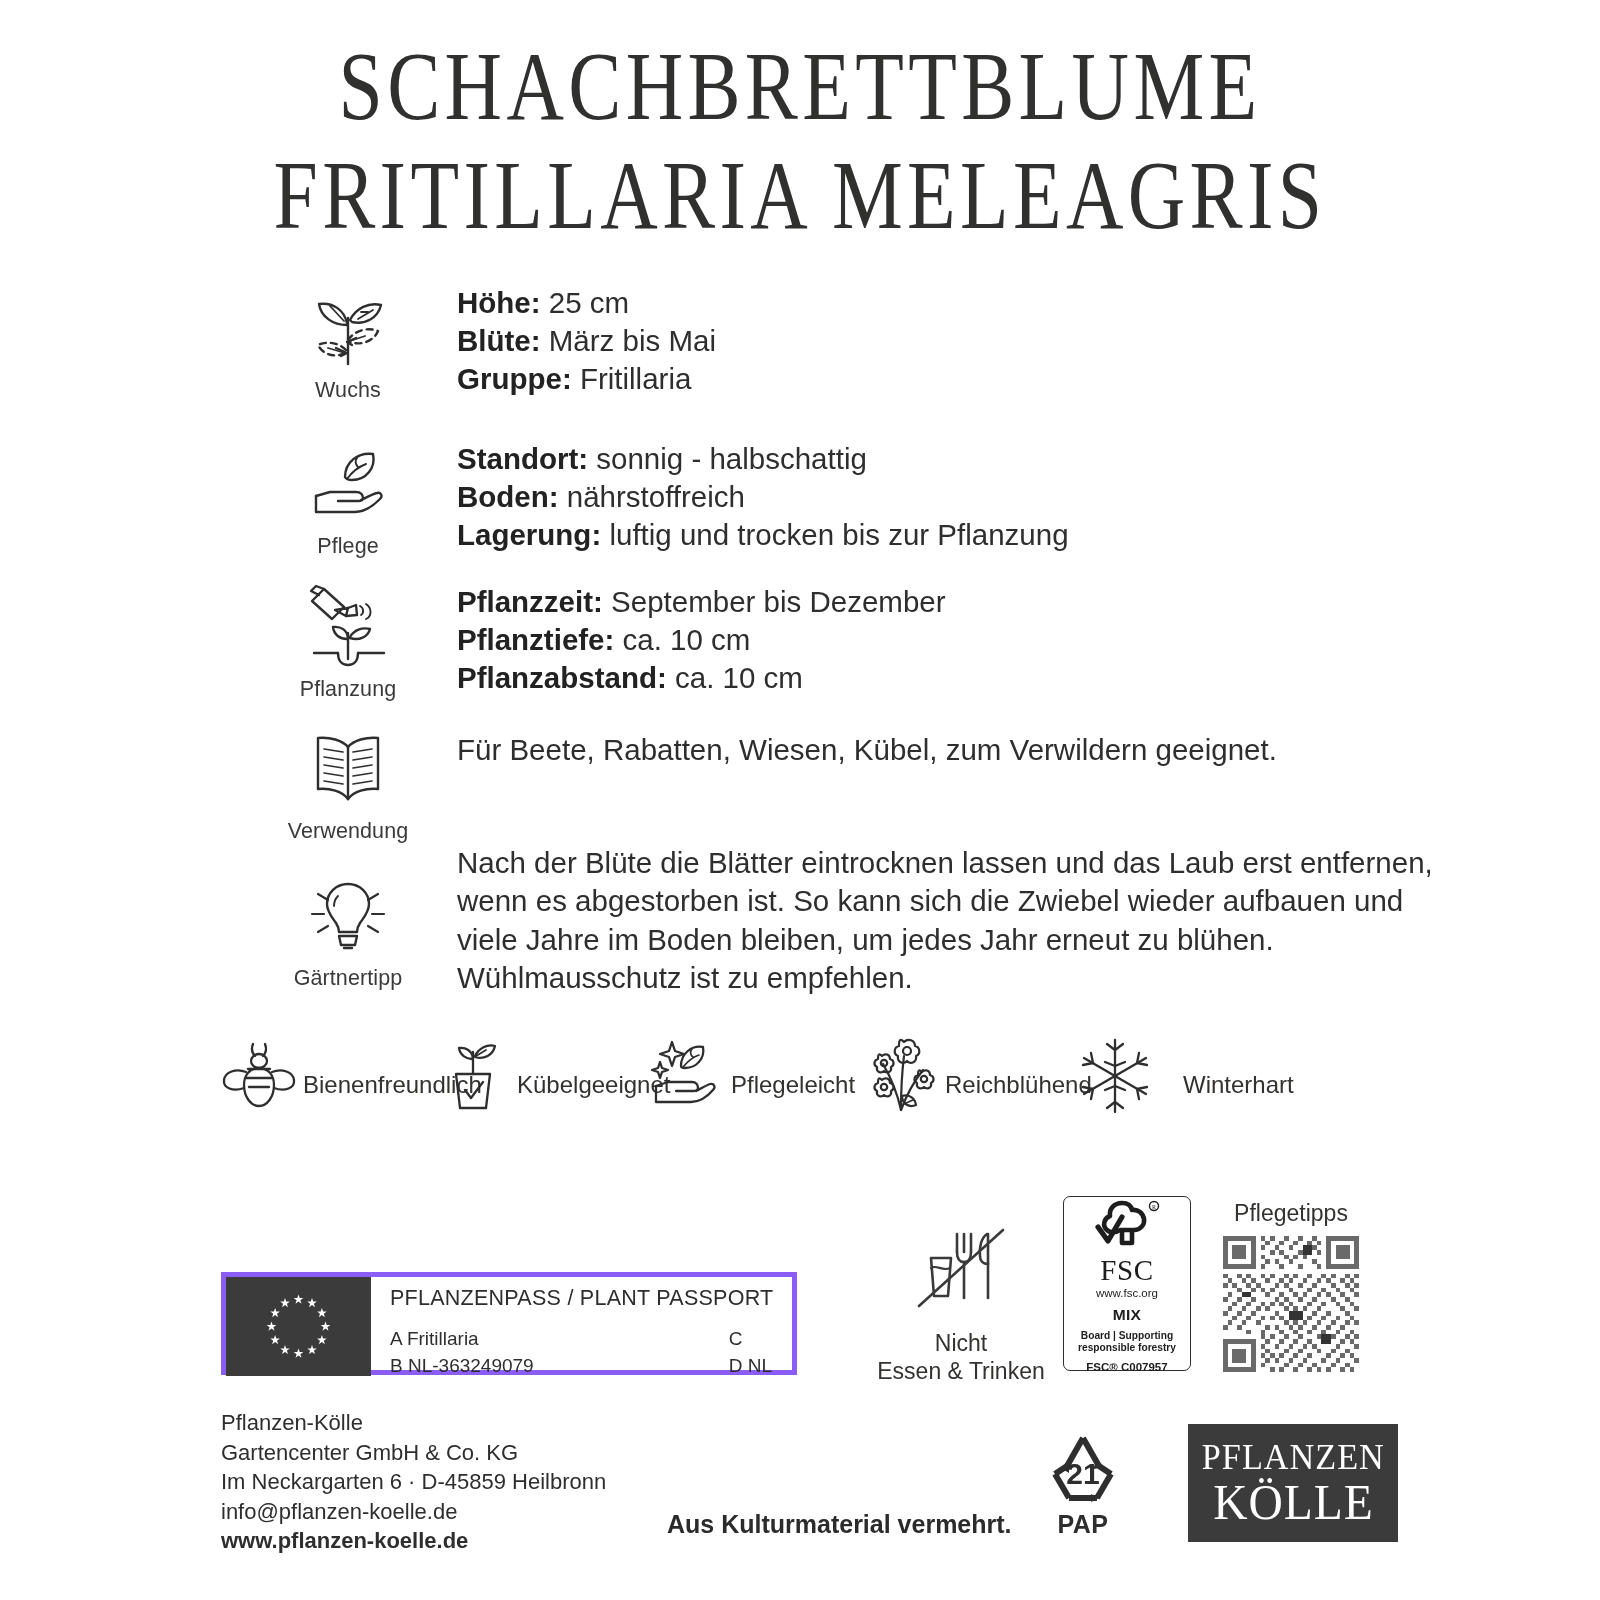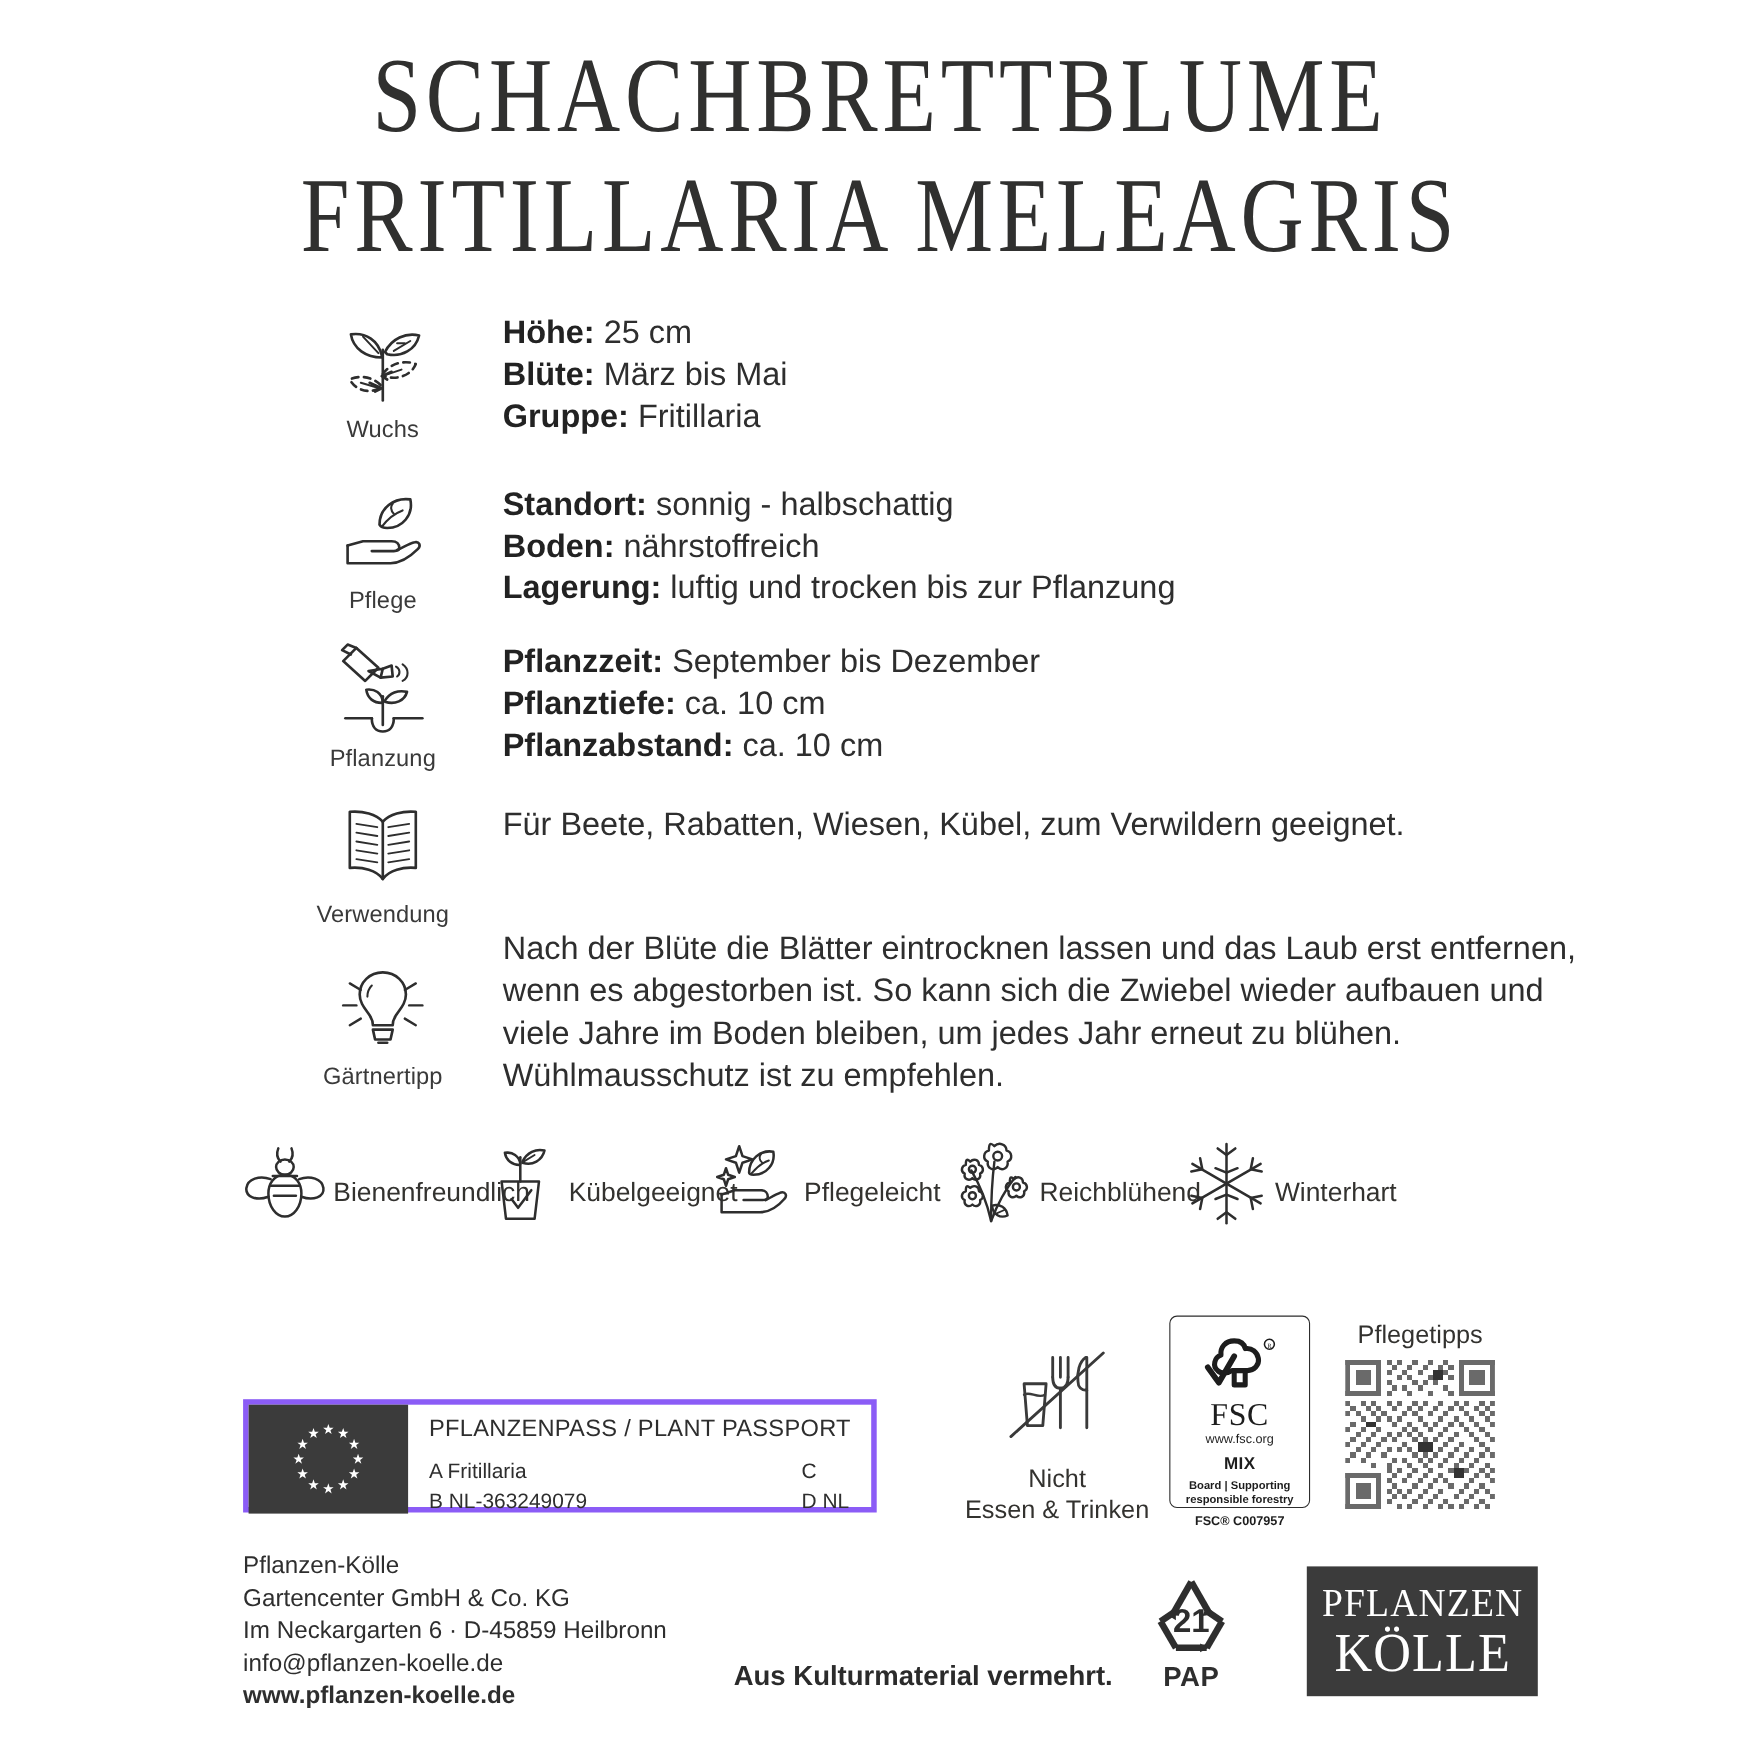--- a/index.html
+++ b/index.html
@@ -103,21 +103,21 @@
   .warn-art{width:108px;height:108px;}
   .warn-label{font-size:23px;line-height:1.23;color:#33322f;margin-top:5px;}
 
   
   .fsc{
     position:absolute;left:1063px;top:1196px;
     width:128px;height:175px;
     border:1.6px solid #2d2d2d;border-radius:7px;
     box-sizing:border-box;
     display:flex;flex-direction:column;align-items:center;
-    padding-top:16px;
+    padding-top:0;
   }
   .fsc-mark{width:70px;height:58px;}
   .fsc-word{font-family:"Liberation Serif",serif;font-size:29px;letter-spacing:0.02em;color:#1d1d1d;line-height:1;margin-top:1px;}
   .fsc-url{font-size:11.5px;color:#1d1d1d;margin-top:2px;}
   .fsc-mix{font-size:15.5px;font-weight:700;color:#1d1d1d;margin-top:7px;letter-spacing:0.02em;}
   .fsc-desc{font-size:10.2px;font-weight:700;color:#1d1d1d;text-align:center;line-height:1.22;margin-top:6px;}
   .fsc-code{font-size:11.5px;font-weight:700;color:#1d1d1d;margin-top:6px;}
 
   
   .qr-block{position:absolute;left:1216px;top:1200px;width:150px;text-align:center;}
@@ -355,21 +355,21 @@
             <path d="M65 40 C68 37 73 38 73 43 C77 44 78 49 74 51 C75 56 70 58 67 55 C64 58 59 56 60 51 C56 49 57 44 61 43 C61 38 62 37 65 40 Z"></path>
             <circle cx="67" cy="47" r="3.2"></circle>
           </g>
           <path d="M45 64 C52 62 58 66 59 73 C52 76 46 72 45 65 Z"></path>
           <path d="M56 68 L47 72" stroke-width="1.6"></path>
         </svg>
       </span>
       <span class="feature-label">Reichblühend</span>
     </div>
 
-    <div class="feature" style="width:200px;">
+    <div class="feature" style="width:200px;gap:24px;">
       <span class="feature-art">
         <svg viewBox="0 0 88 88" width="88" height="88" fill="none" stroke="#2e2e2e" stroke-width="2.3" stroke-linecap="round" stroke-linejoin="round">
           <path d="M44 8 L44 80"></path>
           <path d="M13 26 L75 62"></path>
           <path d="M75 26 L13 62"></path>
           <path d="M44 18 L36 12 M44 18 L52 12"></path>
           <path d="M44 70 L36 76 M44 70 L52 76"></path>
           <path d="M44 34 L34 30 M44 34 L54 30"></path>
           <path d="M44 54 L34 58 M44 54 L54 58"></path>
           <path d="M22 31 L20 21 M22 31 L12 33"></path>

